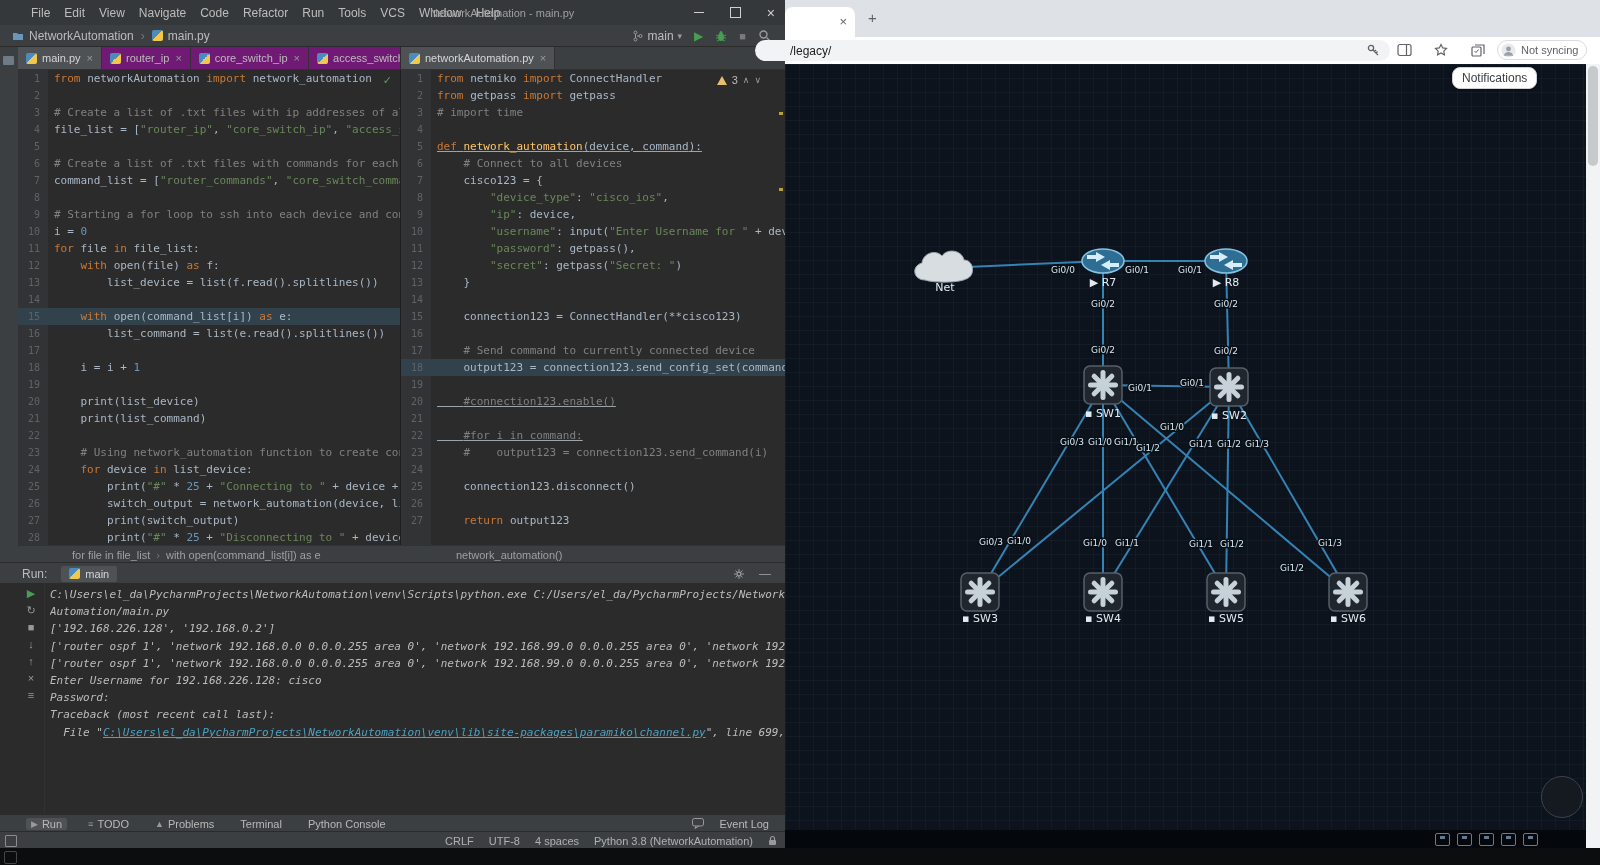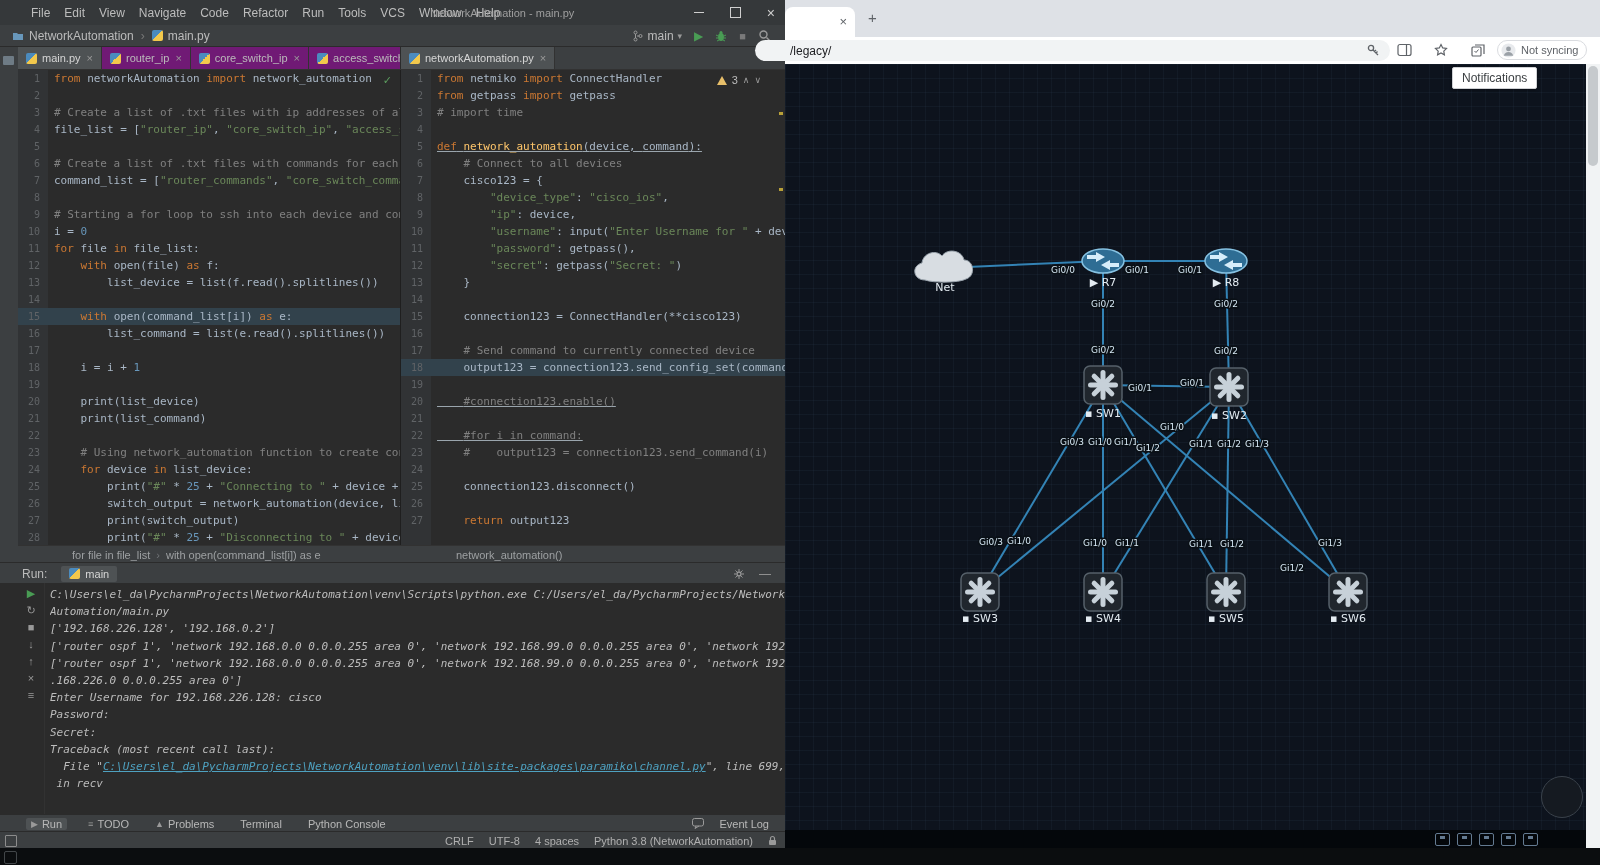--- a/index.html
+++ b/index.html
@@ -104,21 +104,21 @@
     background-image:linear-gradient(rgba(110,150,190,.06) 1px,transparent 1px),linear-gradient(90deg,rgba(110,150,190,.06) 1px,transparent 1px);
     background-size:14px 14px;}
   .lnk{stroke:#3383b5;stroke-width:2;}
   .cloud-shape{fill:#d8dde2;stroke:#9aa4ad;stroke-width:1;}
   .router-body{fill:#2e6d94;stroke:#86c2e2;stroke-width:1.5;}
   .router-arrow{fill:#d6edfa;}
   .swbox{fill:#20262d;stroke:#556069;stroke-width:1.5;}
   .swstar{fill:#c7d1d9;}
   .nlabel{fill:#e3ebf1;font-family:"DejaVu Sans",sans-serif;font-size:11px;}
   .ilabel{fill:#d4e6f2;font-family:"DejaVu Sans",sans-serif;font-size:9px;paint-order:stroke;stroke:#0a1016;stroke-width:3px;}
-  .tooltip{position:absolute;left:667px;top:3px;background:#fff;border:1px solid #cfd1d4;border-radius:2px;padding:3px 9px;font-size:12px;color:#3c4043;box-shadow:0 1px 3px rgba(0,0,0,.35);}
+  .tooltip{position:absolute;left:667px;top:3px;background:#fff;border:1px solid #cfd1d4;border-radius:8px;padding:3px 9px;font-size:12px;color:#3c4043;box-shadow:0 1px 3px rgba(0,0,0,.35);}
   .fab{position:absolute;left:756px;top:712px;width:42px;height:42px;border-radius:50%;background:#151a21;border:1px solid #3a424b;box-sizing:border-box;}
   .bfooter{position:absolute;left:0;bottom:0;width:801px;height:18px;background:#04070b;display:flex;align-items:center;justify-content:flex-end;gap:7px;padding-right:48px;box-sizing:border-box;}
   .ficon{width:13px;height:11px;border:1px solid #6f87a0;border-radius:2px;opacity:.9;}
   .ficon::after{content:'';display:block;margin:2px auto 0;width:5px;height:3px;background:#6f87a0;}
   .scrollbar{position:absolute;right:0;top:0;width:14px;height:784px;background:#f1f3f4;}
   .sthumb{position:absolute;left:2px;top:2px;width:10px;height:100px;background:#c6cacd;border-radius:5px;}
 
   #taskbar{position:absolute;left:0;top:848px;width:1600px;height:17px;background:#0b0d0f;}
   .task-icon{position:absolute;left:4px;top:3px;width:11px;height:11px;border:1px solid #5a5f63;border-radius:2px;opacity:.7;}
 </style>
@@ -325,27 +325,24 @@
           <span class="rticon">↑</span>
           <span class="rticon">×</span>
           <span class="rticon">≡</span>
         </div>
       <div id="console">
           <div class="conline">C:\Users\el_da\PycharmProjects\NetworkAutomation\venv\Scripts\python.exe C:/Users/el_da/PycharmProjects/Network</div>
           <div class="conline">Automation/main.py</div>
           <div class="conline">['192.168.226.128', '192.168.0.2']</div>
           <div class="conline">['router ospf 1', 'network 192.168.0.0 0.0.0.255 area 0', 'network 192.168.99.0 0.0.0.255 area 0', 'network 192</div>
           <div class="conline">['router ospf 1', 'network 192.168.0.0 0.0.0.255 area 0', 'network 192.168.99.0 0.0.0.255 area 0', 'network 192</div>
-          <div class="conline">.168.226.0 0.0.0.255 area 0']</div>
           <div class="conline">Enter Username for 192.168.226.128: cisco</div>
           <div class="conline">Password:</div>
-          <div class="conline">Secret:</div>
           <div class="conline">Traceback (most recent call last):</div>
           <div class="conline"><span>  File "</span><span class="clink">C:\Users\el_da\PycharmProjects\NetworkAutomation\venv\lib\site-packages\paramiko\channel.py</span><span>", line 699,</span></div>
-          <div class="conline"> in recv</div>
         </div>
     </div>
 
     <div class="twbar">
       <span id="toolWins" style="display:flex;align-items:center;">
           <span class="twitem active">
             <span class="twglyph">▶</span>
             <span>Run</span>
           </span>
           <span class="twitem">

